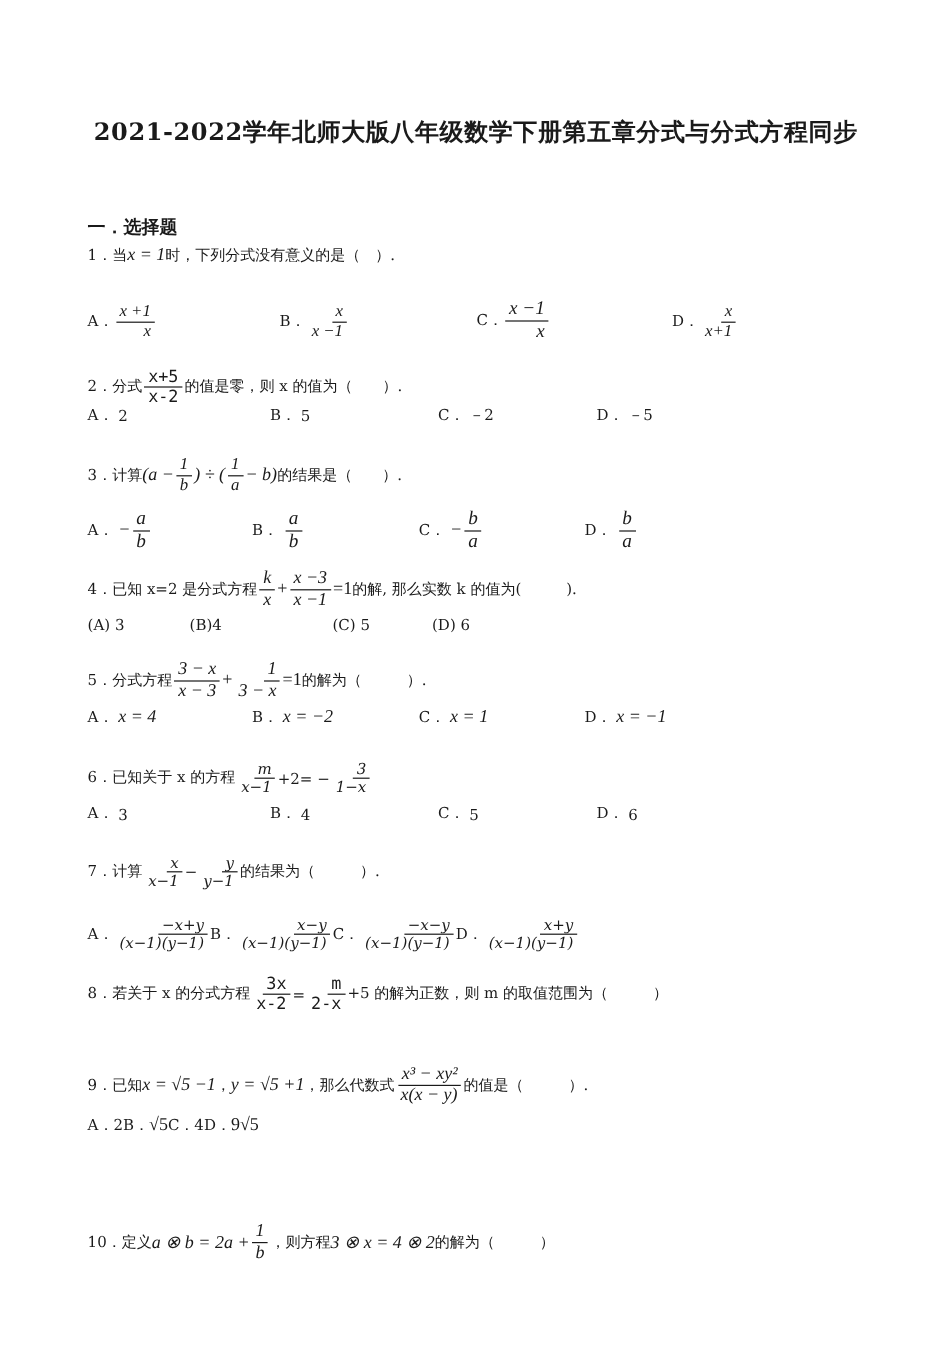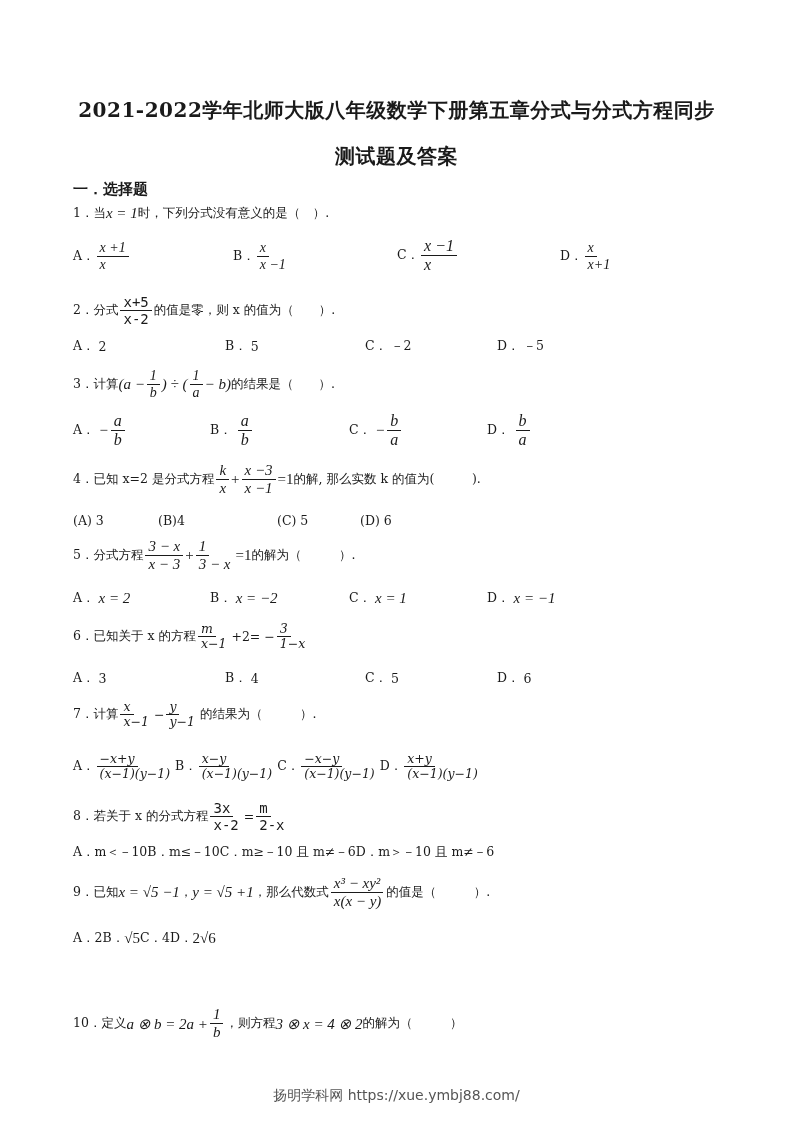--- a/index.html
+++ b/index.html
@@ -6,39 +6,38 @@
   body { width: 793px; height: 1122px; position: relative; overflow: hidden;
          font-family: "DejaVu Serif", "Liberation Serif", serif; color: #1a1a1a; }
   .page { position: absolute; left: 0; top: 0; width: 760px; height: 1122px; }
   .title { position: absolute; left: 0; width: 793px; text-align: center;
            font-size: 20px; font-weight: bold; letter-spacing: 0.5px; }
   .line { position: absolute; left: 73px; font-size: 12.5px; white-space: nowrap;
           display: flex; align-items: center; }
   .sec { font-weight: bold; font-size: 15px; }
   .opt { position: absolute; font-size: 12.5px; white-space: nowrap;
          display: flex; align-items: center; }
-  .frac { display: inline-flex; flex-direction: column; align-items: flex-start;
-          vertical-align: middle; margin: 0 2px; font-family: "Liberation Serif", serif;
+  .frac { display: inline-flex; flex-direction: column; align-items: flex-end;
+          vertical-align: middle; margin: 12px 2px; font-family: "Liberation Serif", serif;
           font-style: italic; font-size: 14px; line-height: 1.15; }
   .frac .num { padding: 0 3px; border-bottom: 1px solid #1a1a1a; }
   .frac .den { padding: 0 3px; }
   .frac.upright { font-style: normal; font-family: "DejaVu Sans Mono", monospace; font-size: 14px; }
   .frac.cm { font-family: "DejaVu Serif", serif; font-size: 12.5px; }
   .math { font-family: Liberation Serif, serif; font-style: italic; font-size: 15px; }
   .mathn { font-family: "Liberation Serif", serif; font-size: 15px; }
   .footer { position: absolute; top: 1087px; left: 0; width: 793px; text-align: center;
             font-family: "DejaVu Sans", sans-serif; font-size: 14px; color: #555; }
 </style>
 </head>
 <body>
 
 <div class="page">
 
   <div class="title" style="top:97px;">2021-2022学年北师大版八年级数学下册第五章分式与分式方程同步</div>
-  <div class="title" style="top:143px;">测试题及答案</div>
 
   <div class="line sec" style="top:180px;">一．选择题</div>
 
   <div class="line" style="top:205px;">
     <span>1．</span>
     <span>当</span>
     <span class="math">x = 1</span>
     <span>时，下列分式没有意义的是（　）.</span>
   </div>
   <div class="opt" style="top:240px;left:73px;">
@@ -160,21 +159,21 @@
         <span class="den">x − 3</span>
       </span>
     <span class="mathn">+</span>
     <span class="frac" style="font-size:15px;">
         <span class="num">1</span>
         <span class="den">3 − x</span>
       </span>
     <span class="mathn">=1</span>
     <span>的解为（　　　）.</span>
   </div>
-  <div class="opt" style="top:590px;left:73px;"><span>A．</span>&nbsp;<span class="math">x = 2</span></div>
+  <div class="opt" style="top:590px;left:73px;"><span>A．</span>&nbsp;<span class="math">x = 4</span></div>
   <div class="opt" style="top:590px;left:210px;"><span>B．</span>&nbsp;<span class="math">x = −2</span></div>
   <div class="opt" style="top:590px;left:349px;"><span>C．</span>&nbsp;<span class="math">x = 1</span></div>
   <div class="opt" style="top:590px;left:487px;"><span>D．</span>&nbsp;<span class="math">x = −1</span></div>
 
   <div class="line" style="top:622px;">
     <span>6．</span>
     <span>已知关于 x 的方程</span>
     <span class="frac cm">
         <span class="num">m</span>
         <span class="den">x−1</span>
@@ -228,50 +227,49 @@
     <span>若关于 x 的分式方程</span>
     <span class="frac upright">
         <span class="num">3x</span>
         <span class="den">x-2</span>
       </span>
     <span>=</span>
     <span class="frac upright">
         <span class="num">m</span>
         <span class="den">2-x</span>
       </span>
-  </div>
-  <div class="line" style="top:844px;">A．m＜－10B．m≤－10C．m≥－10 且 m≠－6D．m＞－10 且 m≠－6</div>
+    <span>+5 的解为正数，则 m 的取值范围为（　　　）</span>
+  </div>
 
   <div class="line" style="top:875px;">
     <span>9．</span>
     <span>已知</span>
     <span class="math">x = √5 −1</span>
     <span>，</span>
     <span class="math">y = √5 +1</span>
     <span>，那么代数式</span>
     <span class="frac" style="font-size:15px;">
         <span class="num">x³ − xy²</span>
         <span class="den">x(x − y)</span>
       </span>
     <span>的值是（　　　）.</span>
   </div>
   <div class="line" style="top:930px;">
     <span>A．2B．</span>
     <span class="mathn">√5</span>
     <span>C．4D．</span>
-    <span class="mathn">2√6</span>
+    <span class="mathn">9√5</span>
   </div>
 
   <div class="line" style="top:1006px;">
     <span>10．</span>
     <span>定义</span>
     <span class="math">a ⊗ b = 2a +</span>
     <span class="frac" style="font-size:15px;">
         <span class="num">1</span>
         <span class="den">b</span>
       </span>
     <span>，则方程</span>
     <span class="math">3 ⊗ x = 4 ⊗ 2</span>
     <span>的解为（　　　）</span>
   </div>
 
-  <div class="footer">扬明学科网 https://xue.ymbj88.com/</div>
 </div>
 
 </body></html>

